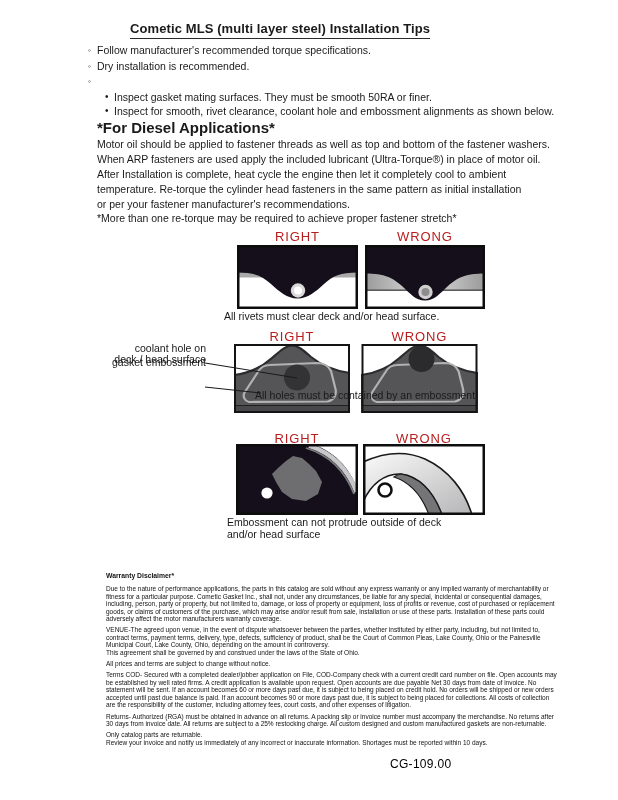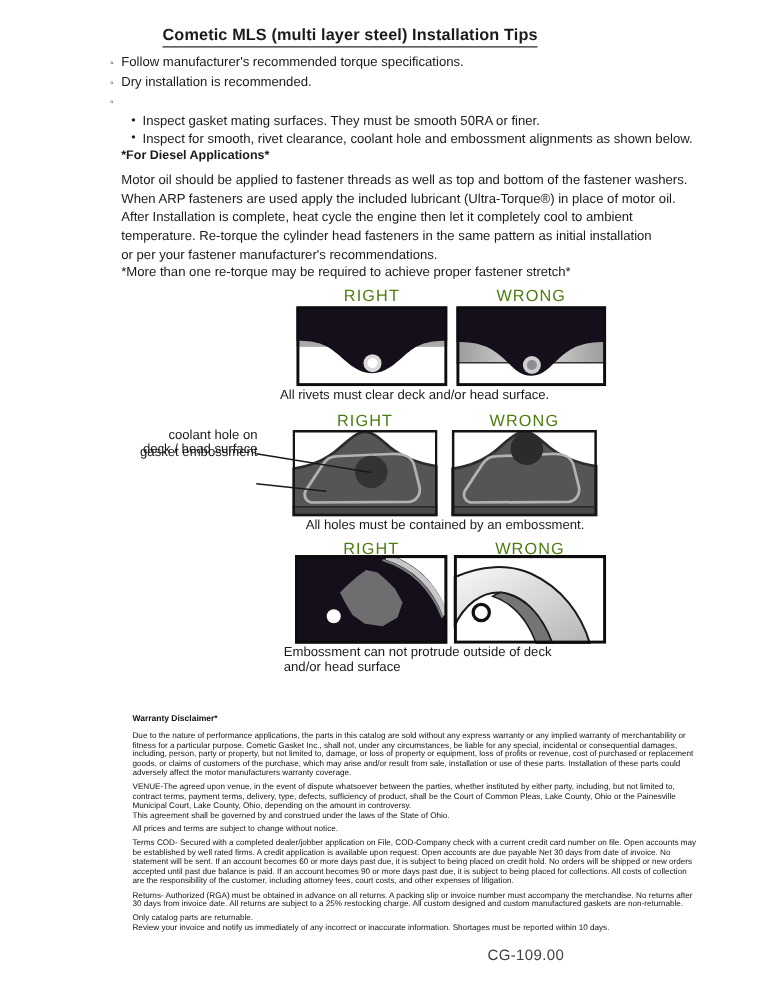--- a/index.html
+++ b/index.html
@@ -10,29 +10,29 @@
   .abs { position:absolute; }
   .title {
     font-size:13px; font-weight:bold; letter-spacing:0.1px;
     border-bottom:1.3px solid #2a2a2a; padding-bottom:2px; display:inline-block;margin-left:33px;
   }
   .bullets { font-size:10.5px; }
   .b-row { display:flex; line-height:14.9px; }
   .b-row .marker { width:9px; flex:none; font-size:8.5px; line-height:15.5px; }
   .b-row.sub { margin-left:17px; }
   .b-row.sub .marker { width:9px; font-size:10px; line-height:14.5px; }
-  .h2 { font-size:10px; font-weight:bold;text-align:center; }
+  .h2 { font-size:15px; font-weight:bold;text-align:center; }
   .body-text { font-size:10.5px; line-height:15px; white-space:pre-line; }
-  .dg-label { font-size:13px; letter-spacing:0.9px; color:#4d7c0f; text-align:center; }
+  .dg-label { font-size:13px; letter-spacing:0.9px; color:#b91c1c; text-align:center; }
   .caption { font-size:10.5px; line-height:11.5px; white-space:pre-line; }
   .side-label { font-size:10.5px; line-height:11px; text-align:right; white-space:pre-line; }
   .warranty { width:498px; font-size:6.5px; line-height:7.4px; color:#121212; }
   .warranty .w-head { font-size:6.8px; font-weight:bold; margin:0 0 6px 0; }
   .warranty p { margin:4px 0 0 0; white-space:pre-line; }
-  .footer-code { font-size:12px; letter-spacing:0.3px; color:#404040; }
+  .footer-code { font-size:12px; letter-spacing:0.3px; color:#000000; }
   svg { display:block; }
 </style>
 </head>
 <body>
 
 <div class="page">
 
   <div class="abs" style="left:97px; top:19px;">
     <span class="title">Cometic MLS (multi layer steel) Installation Tips</span>
   </div>
@@ -123,21 +123,21 @@
     <path d="M15,58 C10.5,57 8.5,52.5 10.5,48.5 L24,28 C26.5,23.5 30.5,21 35.5,21 L83,19 C89,19 95,22 97,27 L101.5,45 C103,51 99.5,56.5 93.5,57.5 Z" fill="none" stroke-width="2.2" stroke-linejoin="round" stroke="#b2b2b4"></path>
     <circle cx="60" cy="15" r="13" fill="#2b2b2e"></circle>
     <rect x="1" y="1" width="114" height="67" fill="none" stroke="#141414" stroke-width="2"></rect>
   </svg>
 
   <svg class="abs" style="left:203px; top:358px;" width="100" height="40" viewBox="0 0 100 40">
     <line x1="2" y1="5" x2="94" y2="20" stroke="#1a1a1a" stroke-width="1.1"></line>
     <line x1="2" y1="29" x2="58" y2="35" stroke="#1a1a1a" stroke-width="1.1"></line>
   </svg>
 
-  <div class="abs caption" style="left:234px; top:415px; width:244px; text-align:center;">All holes must be contained by an embossment.</div>
+  <div class="abs caption" style="left:234px; top:390px; width:244px; text-align:right;">All holes must be contained by an embossment.</div>
 
   <div class="abs dg-label" style="left:236px; top:431px; width:122px;">RIGHT</div>
   <div class="abs dg-label" style="left:363px; top:431px; width:122px;">WRONG</div>
 
   <svg class="abs" style="left:236px; top:444px;" width="122" height="71" viewBox="0 0 122 71">
     <rect x="0" y="0" width="122" height="71" fill="#140f1a"></rect>
     <path d="M76,0 H122 V46 C113,22 97,7 76,0 Z" fill="#ffffff"></path>
     <path d="M73,1.5 C96,9 112,25 120.5,48" stroke="#c8c8ca" stroke-width="4.5" fill="none"></path>
     <path d="M70,4 C93,11 109,27 118,50" stroke="#7c7c7e" stroke-width="1.8" fill="none"></path>
     <polygon points="42,24 50,17 57,12 66,14 73,20 80,27 86,38 82,50 70,57 56,55 46,48 40,38 36,30" fill="#6e6e70"></polygon>

